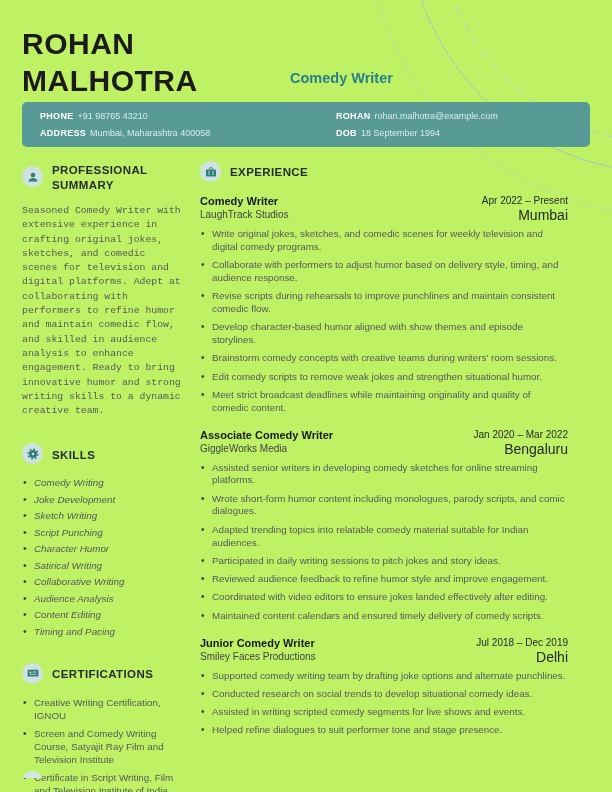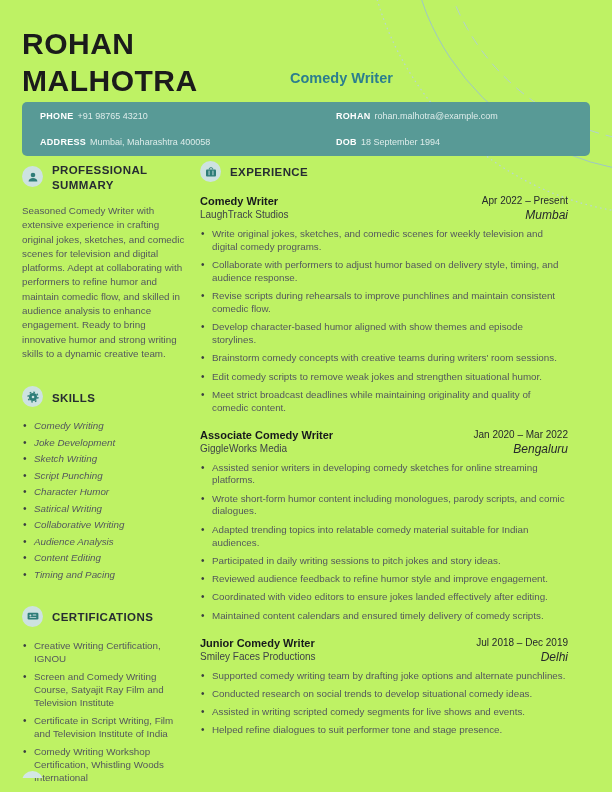--- a/index.html
+++ b/index.html
@@ -38,21 +38,21 @@
     top: 70px;
     font-size: 14.5px;
     font-weight: 700;
     color: #2b7e8e;
   }
 
   
   .contact-bar {
     position: absolute;
     left: 22px; top: 102px;
-    width: 568px; height: 54px;
+    width: 568px; height: 45px;
     background: #589a96;
     border-radius: 5px;
     display: flex;
     padding: 7px 18px 7px 18px;
     z-index: 2;
   }
   .contact-col { display: flex; flex-direction: column; justify-content: space-between; }
   .contact-col.col1 { width: 296px; }
   .contact-col.col2 { flex: 1; }
   .contact-row { font-size: 9px; line-height: 14px; color: #ddecea; white-space: nowrap; }
@@ -90,20 +90,21 @@
   }
 
   .section { margin-top: 0; }
   .section + .section { margin-top: 24px; }
 
   
   .summary-text {
     font-size: 9.8px;
     line-height: 14.3px;
     color: #54585d;
+    font-family: Liberation Mono, monospace;
   }
 
   
   ul.plain { list-style: none; }
   ul.plain li {
     position: relative;
     padding-left: 12px;
     font-size: 9.8px;
     color: #54585d;
   }
@@ -118,21 +119,21 @@
   .certs-list li  { line-height: 13px; margin-bottom: 5px; }
 
   
   .job { margin-top: 13px; }
   .job-head { display: flex; justify-content: space-between; }
   .job-left  { }
   .job-right { text-align: right; }
   .job-title   { font-size: 11px; font-weight: 700; color: #17191c; line-height: 14px; }
   .job-company { font-size: 10px; color: #3e4347; line-height: 14px; }
   .job-dates   { font-size: 10px; color: #26292c; line-height: 14px; }
-  .job-loc     { font-size: 12px; color: #26292c; line-height: 14px; font-style: italic; }
+  .job-loc     { font-size: 14px; color: #26292c; line-height: 14px; }
   .job-bullets { margin-top: 6px; }
   .job-bullets li { line-height: 12.8px; margin-bottom: 5.5px; }
 
   
   .partial-icon-clip {
     position: absolute;
     left: 22px; top: 771px;
     width: 21px; height: 7px;
     overflow: hidden;
   }

